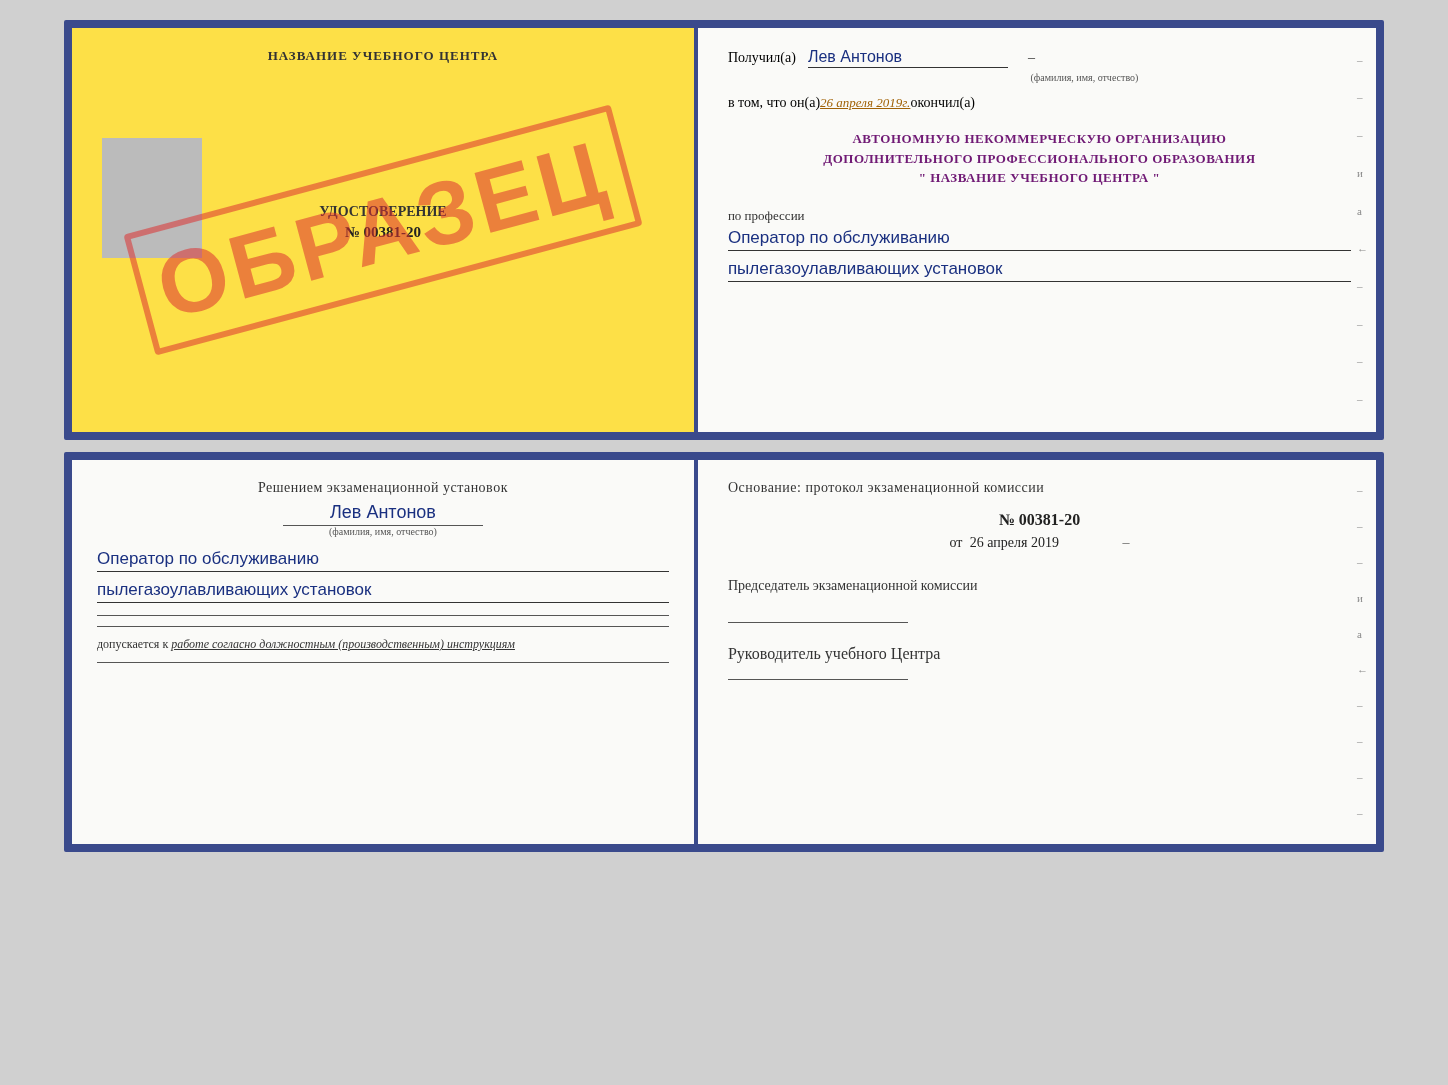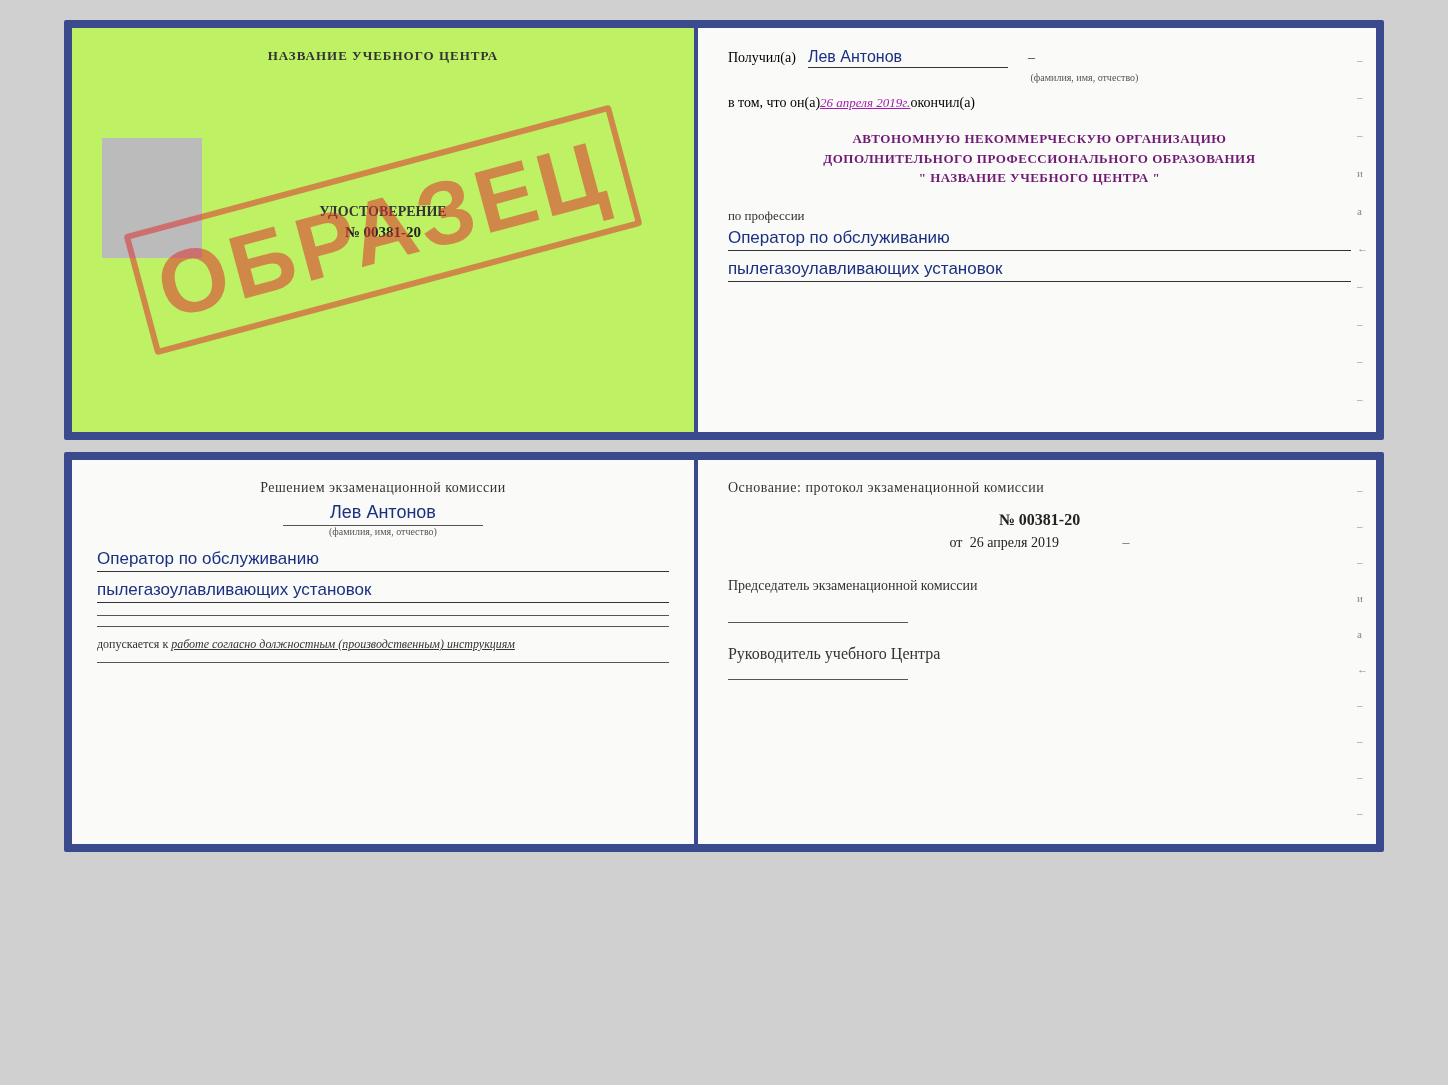--- a/index.html
+++ b/index.html
@@ -32,21 +32,21 @@
       min-height: 420px;
     }
 
     .left-page {
       width: 48%;
       border-right: 4px solid #3a4a8c;
       padding: 20px 25px;
       position: relative;
       display: flex;
       flex-direction: column;
-      background: #bef264;
+      background: #fde047;
     }
 
     .right-page {
       width: 52%;
       padding: 20px 25px 20px 30px;
       display: flex;
       flex-direction: column;
       background: #fafaf8;
     }
 
@@ -158,21 +158,21 @@
       display: flex;
       align-items: center;
       margin: 12px 0 10px 0;
       font-size: 14px;
     }
 
     .date-value {
       font-style: italic;
       text-decoration: underline;
       font-size: 13px;
-      color: #a21caf;
+      color: #a16207;
     }
 
     .org-block {
       text-align: center;
       font-size: 13px;
       font-weight: bold;
       letter-spacing: 0.5px;
       line-height: 1.5;
       margin: 8px 0;
       color: #701a75;
@@ -427,21 +427,21 @@
         <span class="dash-r">–</span>
         <span class="dash-r">–</span>
       </div>
     </div>
   </div>
 
 
   <div class="qualification-booklet">
 
     <div class="qual-left">
-      <div class="qual-decision">Решением экзаменационной комиссии</div>
+      <div class="qual-decision">Решением экзаменационной установок</div>
       <div class="qual-name">Лев Антонов</div>
       <span class="qual-name-sub">(фамилия, имя, отчество)</span>
       <div class="qual-profession">Оператор по обслуживанию</div>
       <div class="qual-profession2">пылегазоулавливающих установок</div>
       <div class="qual-line-blank"></div>
       <div class="qual-line-blank"></div>
       <div class="qual-admission">
         <span>допускается к</span>
         <span class="qual-admission-value">работе согласно должностным (производственным) инструкциям</span>
       </div>

